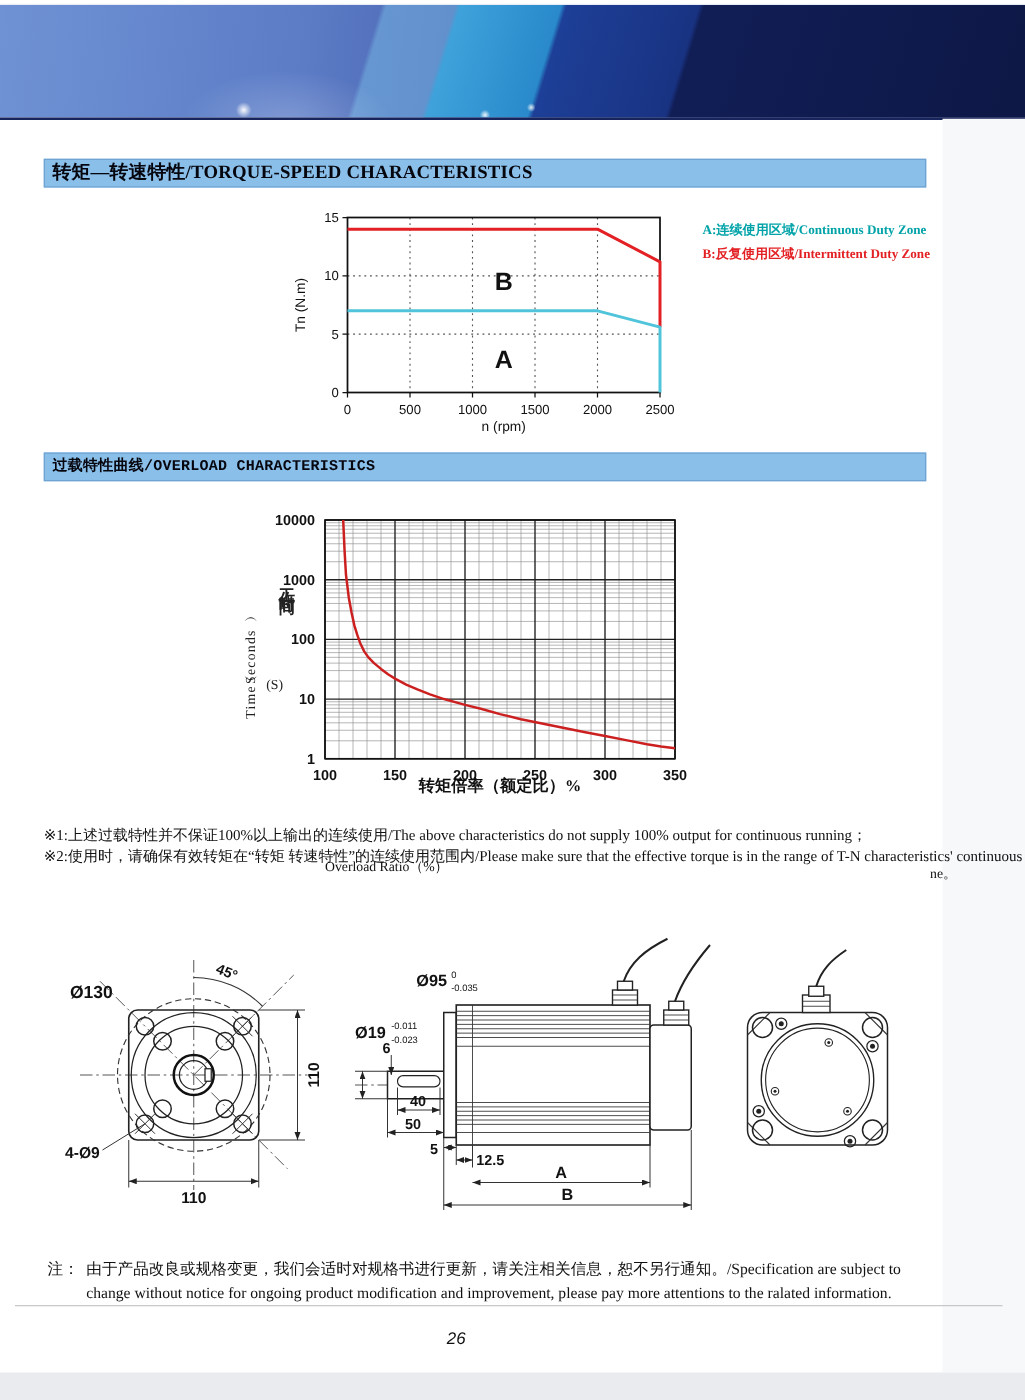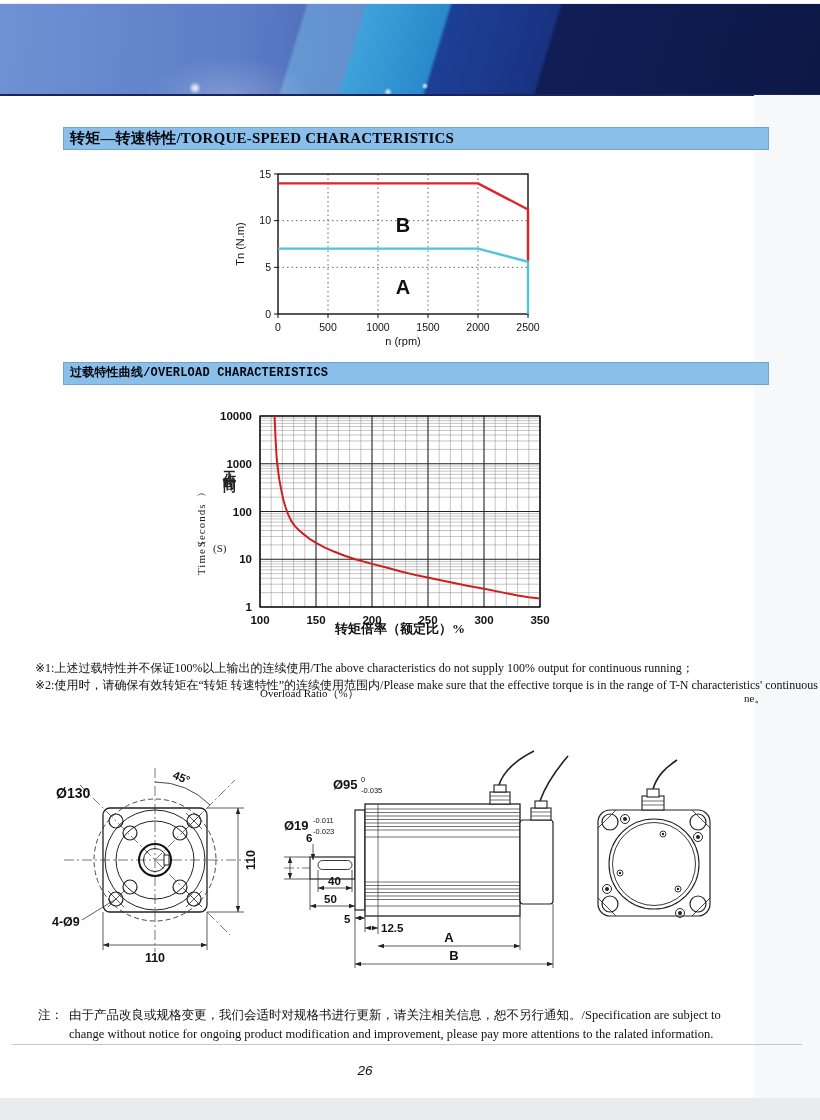--- a/index.html
+++ b/index.html
@@ -19,21 +19,21 @@
         rgba(28,62,150,.96) 53.5%, rgba(24,50,130,.96) 66%,
         rgba(17,30,86,1) 66.5%, rgba(13,24,70,1) 100%),
       linear-gradient(95deg, #6f92d4 0%, #5c7cc6 30%, #3d55a4 55%, #1d2f70 80%, #14235a 100%);
     border-top:1px solid #e8edf5;border-bottom:2px solid #18255c;}
   
   .right-band{position:absolute;right:0;top:95px;width:66px;bottom:22px;background:#f6f8fa;}
   .bottom-band{position:absolute;left:0;right:0;bottom:0;height:22px;background:#e9ebee;}
   
   .section-bar{position:absolute;left:35px;width:706px;height:23px;background:#8abfe9;
       border:1px solid #6fa3d2;box-sizing:border-box;line-height:21px;padding-left:6px;
-      font-weight:bold;font-size:15px;color:#06060e;letter-spacing:.2px;white-space:nowrap;margin-left:28px;}
+      font-weight:bold;font-size:15px;color:#06060e;letter-spacing:.2px;white-space:nowrap;}
   .bar-1{top:127px;}
   .bar-2{top:362px;font-family:"Liberation Mono","DejaVu Sans Mono","DejaVu Sans",monospace;font-size:12px;}
   .bar-3{top:706px;}
   
   .c1-wrap{position:absolute;left:232px;top:164px;width:330px;height:185px;}
   .legend{position:absolute;left:562px;top:175px;font-size:10.5px;font-weight:bold;line-height:19px;white-space:nowrap;}
   .legend .lg-a{color:#00A3A8;}
   .legend .lg-b{color:#E32124;}
   
   .c2-wrap{position:absolute;left:182px;top:402px;width:420px;height:260px;}
@@ -107,20 +107,24 @@
         <text x="39" y="13.5" text-anchor="end" font-size="10.5">15</text>
         <polyline points="46,19.333333333333343 246,19.333333333333343 296,45.46666666666668 296,97.73333333333335" fill="none" stroke="#E32124" stroke-width="2.4" stroke-linejoin="round"></polyline>
         <polyline points="46,84.66666666666667 246,84.66666666666667 296,97.73333333333335 296,150" fill="none" stroke="#4FC4DA" stroke-width="2.4" stroke-linejoin="round"></polyline>
         <text x="171" y="67.86666666666666" text-anchor="middle" font-size="20" font-weight="600" fill="#E32124">B</text>
         <text x="171" y="130.4" text-anchor="middle" font-size="20" font-weight="600" fill="#4FC4DA">A</text>
         <text x="171" y="181" text-anchor="middle" font-size="11">n (rpm)</text>
         <text x="12" y="80" text-anchor="middle" font-size="11" transform="rotate(-90 12 80)">Tn (N.m)</text>
       </svg>
   </div>
 
+  <div class="legend">
+    <div class="lg-a">A:连续使用区域/Continuous Duty Zone</div>
+    <div class="lg-b">B:反复使用区域/Intermittent Duty Zone</div>
+  </div>
 
   <div class="section-bar bar-2">过载特性曲线/OVERLOAD CHARACTERISTICS</div>
 
 
   <div class="c2-wrap">
     <svg id="c2" width="400" height="255" viewBox="0 0 400 255">
         <line x1="78" y1="190.6258177070449" x2="358" y2="190.6258177070449" stroke="#8a8a8a" stroke-width="0.5"></line>
         <line x1="78" y1="182.21746008713612" x2="358" y2="182.21746008713612" stroke="#8a8a8a" stroke-width="0.5"></line>
         <line x1="78" y1="176.2516354140898" x2="358" y2="176.2516354140898" stroke="#8a8a8a" stroke-width="0.5"></line>
         <line x1="78" y1="171.62418229295508" x2="358" y2="171.62418229295508" stroke="#8a8a8a" stroke-width="0.5"></line>

